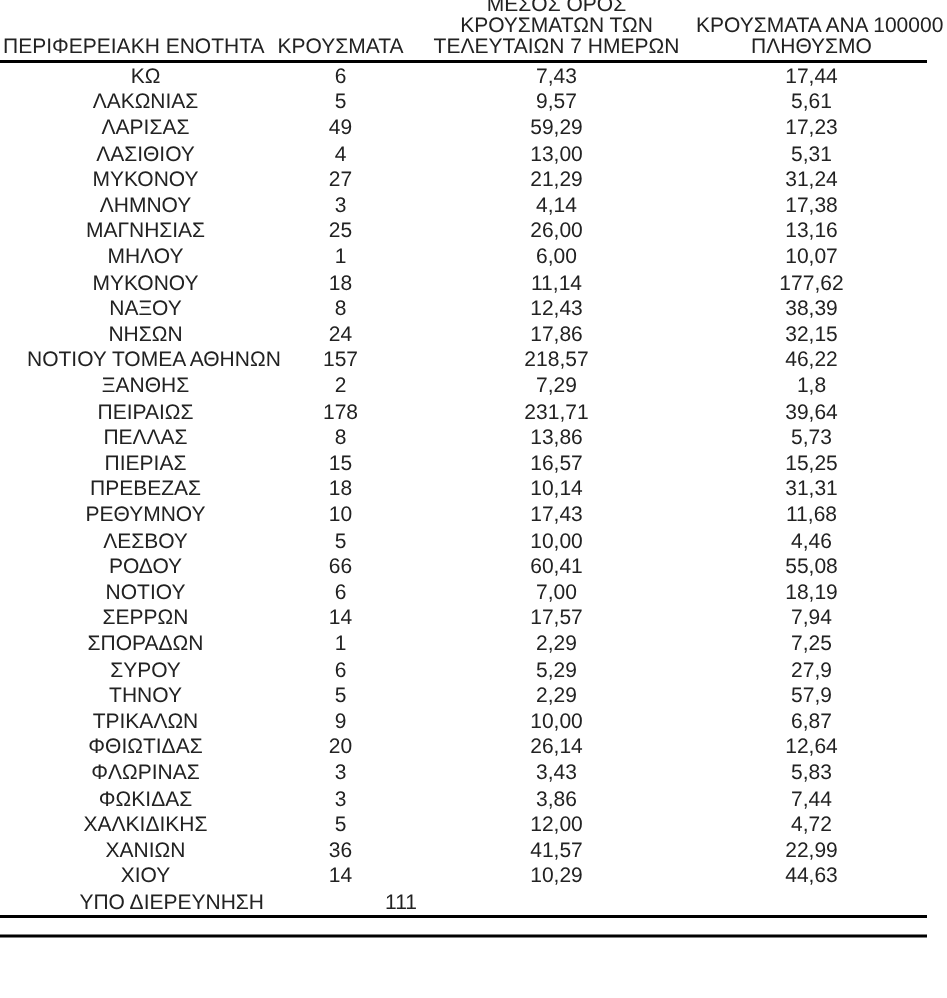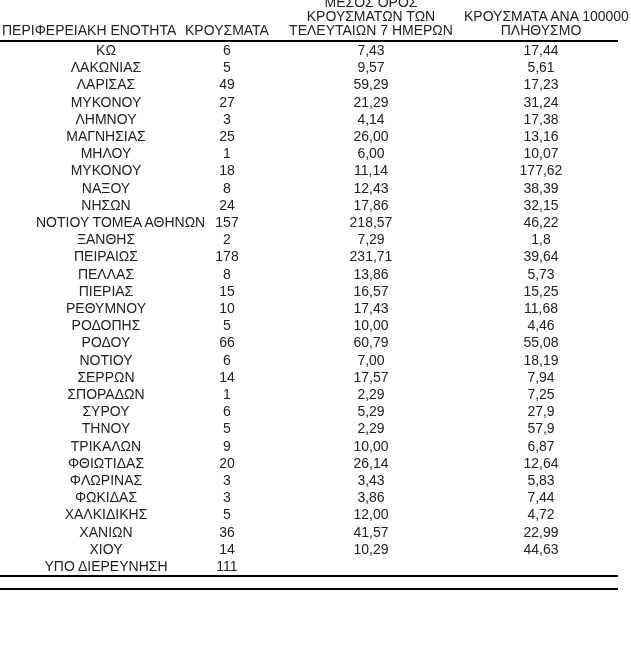--- a/index.html
+++ b/index.html
@@ -50,24 +50,25 @@
   tbody td {
     font-size: 14px;
     height: 17.2px;
     line-height: 17.2px;
     padding: 0;
     text-align: center;
     white-space: nowrap;
     overflow: visible;
   }
   tbody td.c0 {
-    padding-left: 36px; 
+    padding-left: 18px; 
   }
   tbody tr:last-child td {
     border-bottom: 2px solid #000000;
+    text-align: right;
   }
   .total-band {
     width: 618px;
     height: 11px;
     border-bottom: 2px solid #000000;
   }
 </style>
 </head>
 <body>
 
@@ -107,20 +108,26 @@
           <td class="c2">9,57</td>
           <td class="c3">5,61</td>
         </tr>
         <tr>
           <td class="c0">ΛΑΡΙΣΑΣ</td>
           <td class="c1">49</td>
           <td class="c2">59,29</td>
           <td class="c3">17,23</td>
         </tr>
         <tr>
+          <td class="c0">ΛΑΣΙΘΙΟΥ</td>
+          <td class="c1">4</td>
+          <td class="c2">13,00</td>
+          <td class="c3">5,31</td>
+        </tr>
+        <tr>
           <td class="c0">ΜΥΚΟΝΟΥ</td>
           <td class="c1">27</td>
           <td class="c2">21,29</td>
           <td class="c3">31,24</td>
         </tr>
         <tr>
           <td class="c0">ΛΗΜΝΟΥ</td>
           <td class="c1">3</td>
           <td class="c2">4,14</td>
           <td class="c3">17,38</td>
@@ -179,35 +186,41 @@
           <td class="c2">13,86</td>
           <td class="c3">5,73</td>
         </tr>
         <tr>
           <td class="c0">ΠΙΕΡΙΑΣ</td>
           <td class="c1">15</td>
           <td class="c2">16,57</td>
           <td class="c3">15,25</td>
         </tr>
         <tr>
+          <td class="c0">ΠΡΕΒΕΖΑΣ</td>
+          <td class="c1">18</td>
+          <td class="c2">10,14</td>
+          <td class="c3">31,31</td>
+        </tr>
+        <tr>
           <td class="c0">ΡΕΘΥΜΝΟΥ</td>
           <td class="c1">10</td>
           <td class="c2">17,43</td>
           <td class="c3">11,68</td>
         </tr>
         <tr>
-          <td class="c0">ΡΟΔΟΠΗΣ</td>
+          <td class="c0">ΛΕΣΒΟΥ</td>
           <td class="c1">5</td>
           <td class="c2">10,00</td>
           <td class="c3">4,46</td>
         </tr>
         <tr>
           <td class="c0">ΡΟΔΟΥ</td>
           <td class="c1">66</td>
-          <td class="c2">60,79</td>
+          <td class="c2">60,41</td>
           <td class="c3">55,08</td>
         </tr>
         <tr>
           <td class="c0">ΝΟΤΙΟΥ</td>
           <td class="c1">6</td>
           <td class="c2">7,00</td>
           <td class="c3">18,19</td>
         </tr>
         <tr>
           <td class="c0">ΣΕΡΡΩΝ</td>

